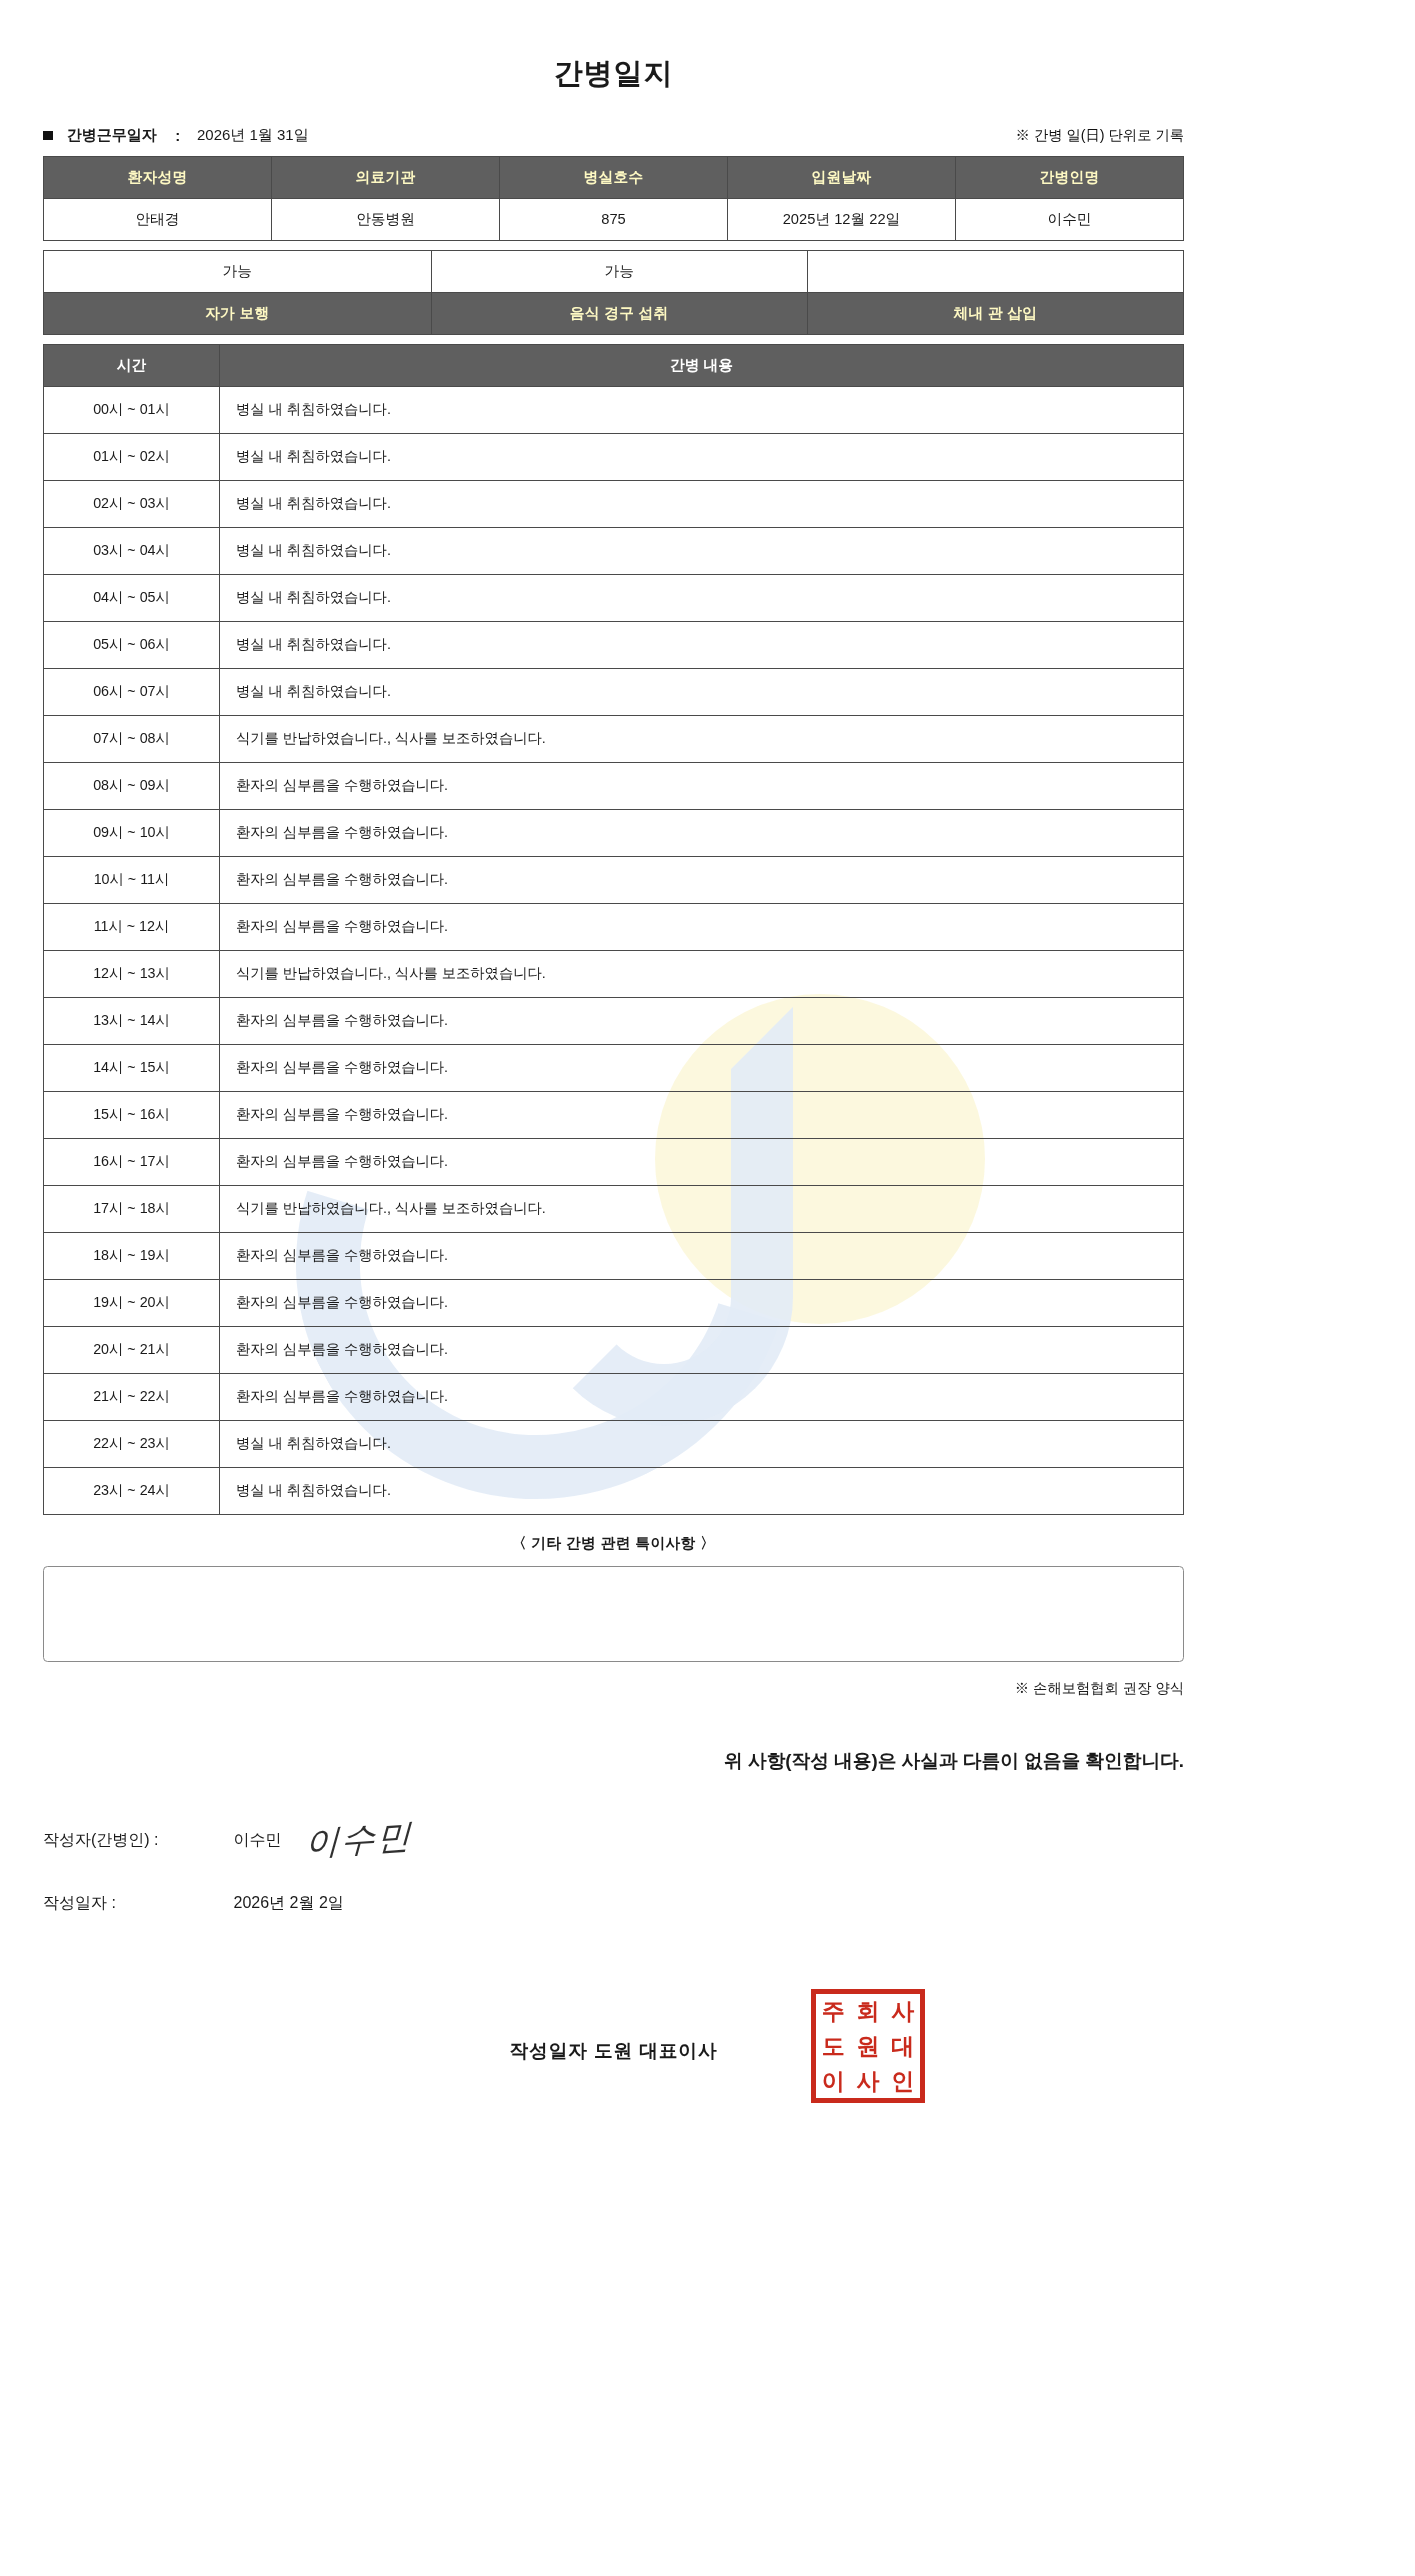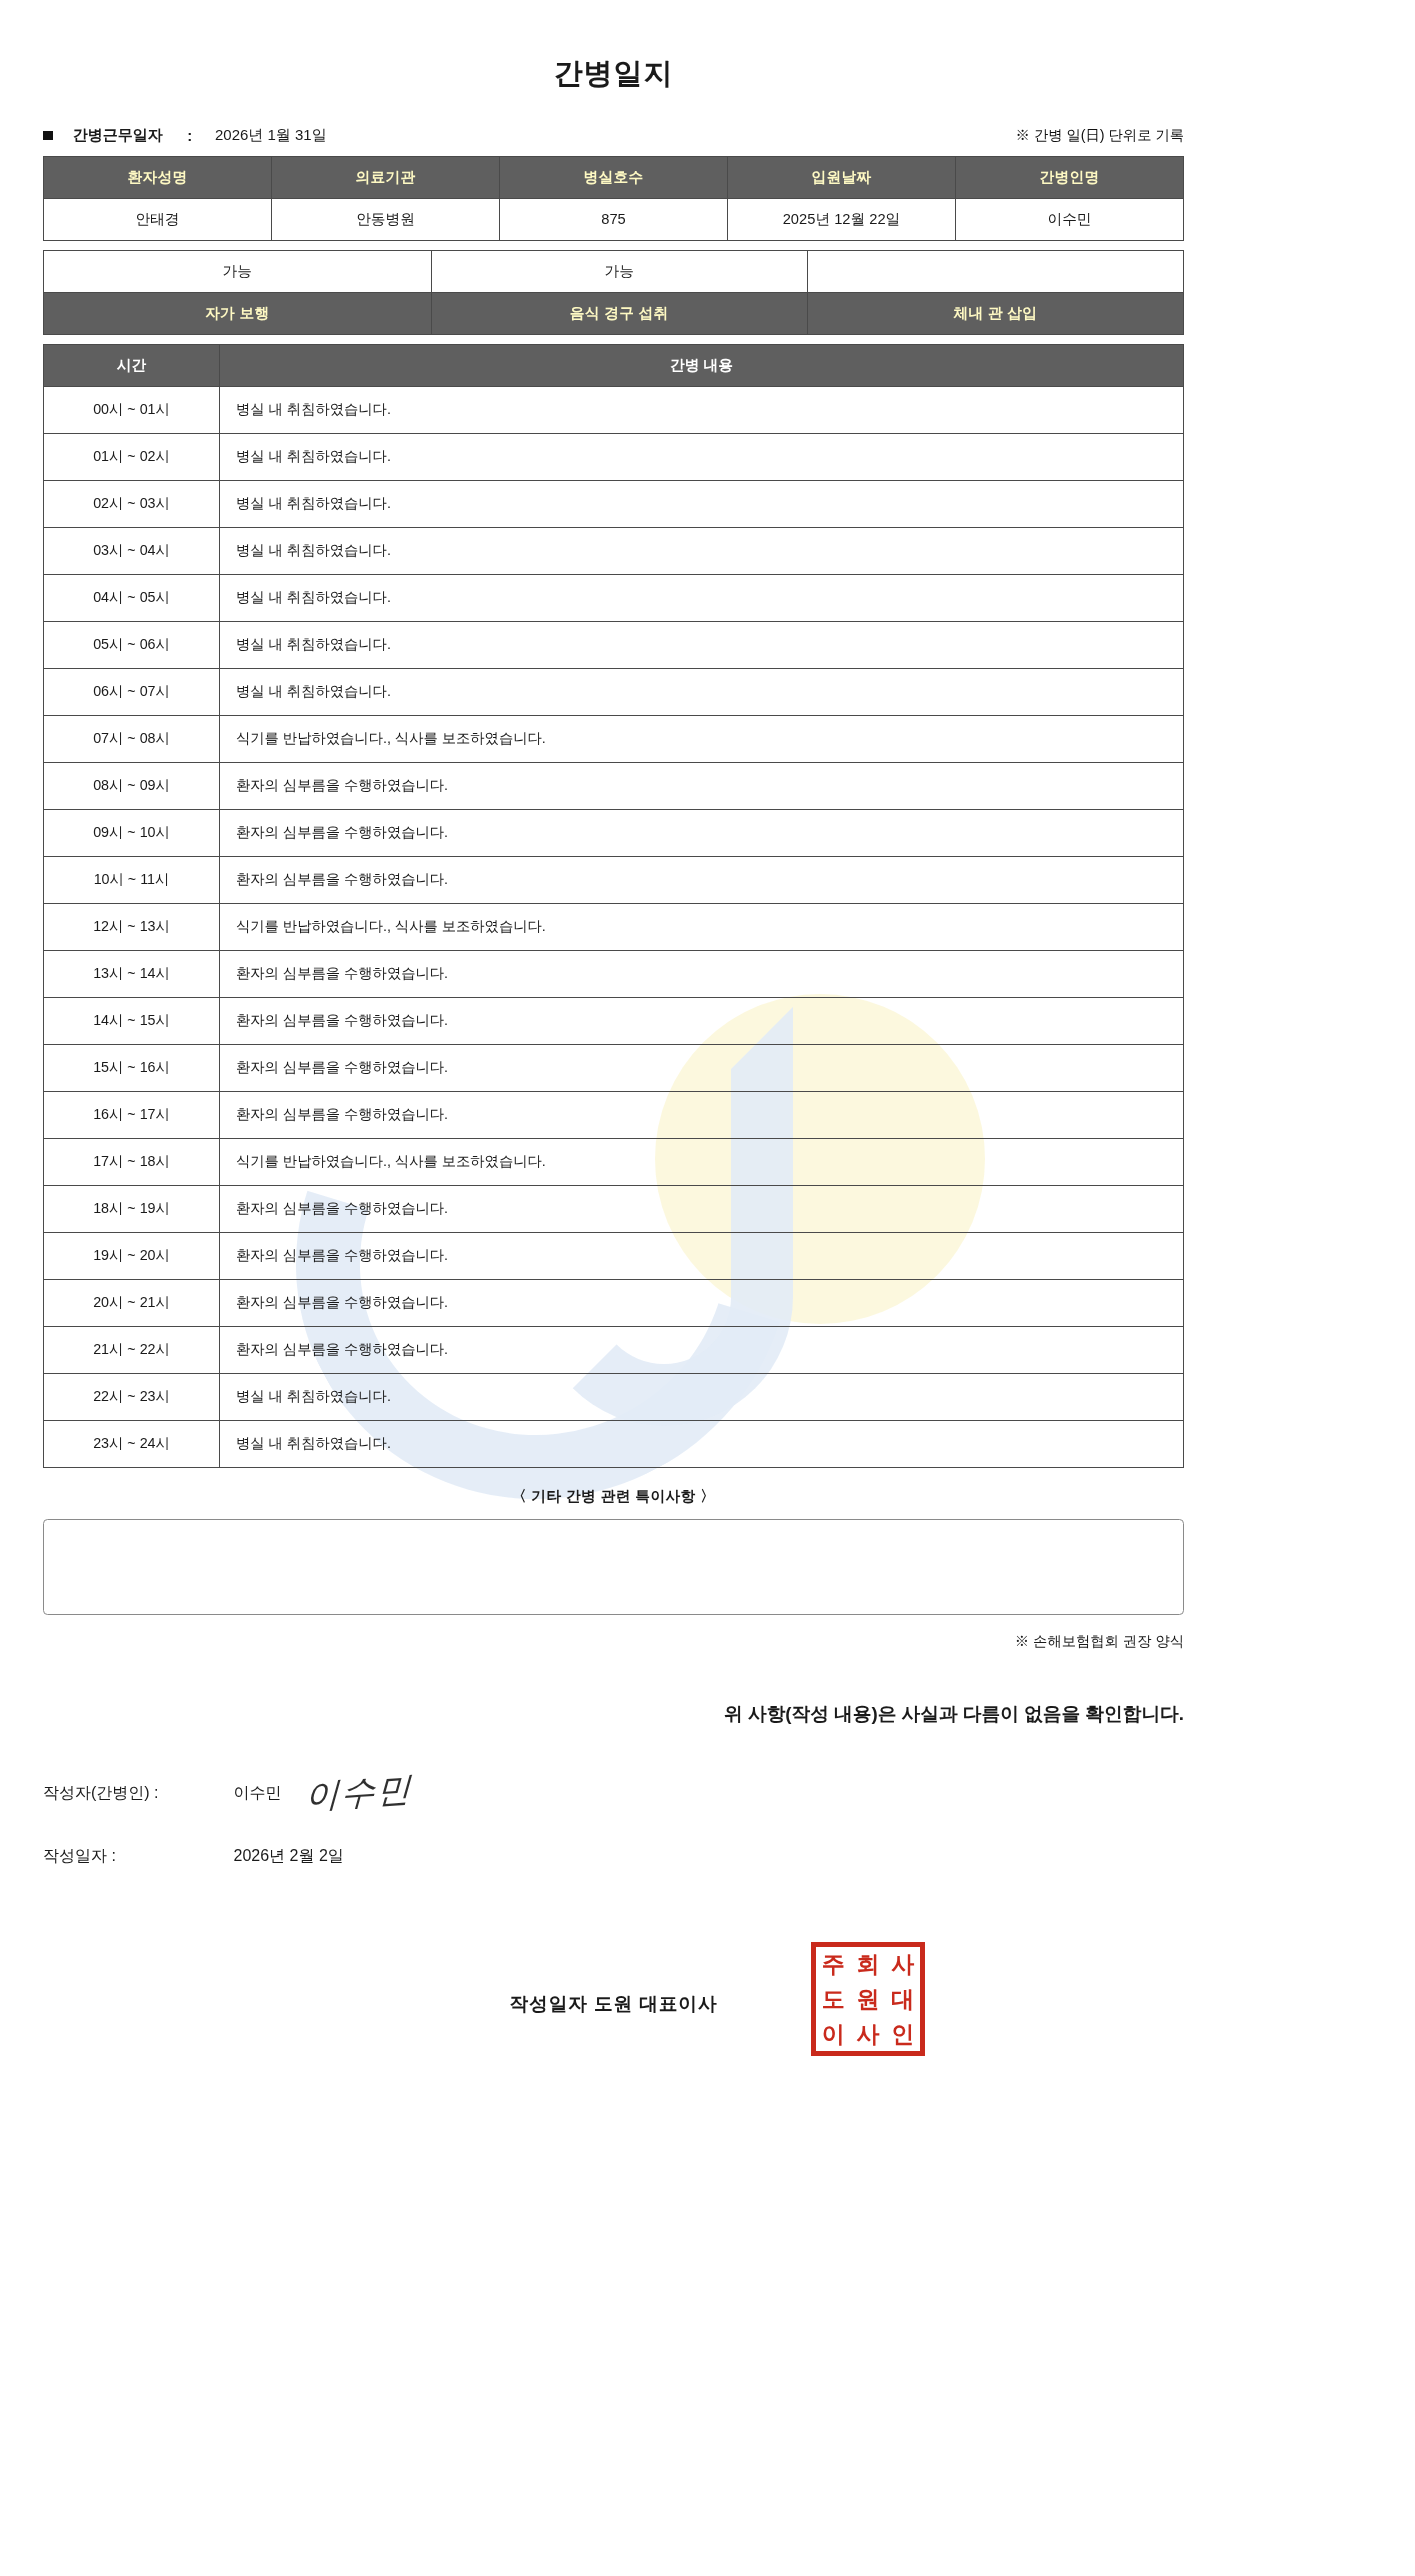--- a/index.html
+++ b/index.html
@@ -78,21 +78,21 @@
     margin: 18px 0 32px 0;
   }
 
   .meta-row {
     display: flex;
     align-items: flex-end;
     justify-content: space-between;
     margin-bottom: 10.7px;
     font-size: 15px;
   }
-  .meta-left { display: flex; align-items: center; gap: 12px; }
+  .meta-left { display: flex; align-items: center; gap: 6px; }
   .bullet-sq {
     display: inline-block;
     width: 9.8px; height: 9.8px;
     background: #111;
     margin-right: 8px;
   }
   .meta-left .lbl { font-weight: bold; font-size: 15px; }
   .meta-left .colon { margin: 0 10.7px 0 12.5px; font-weight: bold; }
   .meta-left .val { font-size: 15px; }
   .meta-right { font-size: 14.3px; color: #111; }
@@ -363,20 +363,24 @@
           </tr>
       <tr>
             <td class="time">09시 ~ 10시</td>
             <td class="desc">환자의 심부름을 수행하였습니다.</td>
           </tr>
       <tr>
             <td class="time">10시 ~ 11시</td>
             <td class="desc">환자의 심부름을 수행하였습니다.</td>
           </tr>
       <tr>
+            <td class="time">11시 ~ 12시</td>
+            <td class="desc">환자의 심부름을 수행하였습니다.</td>
+          </tr>
+      <tr>
             <td class="time">12시 ~ 13시</td>
             <td class="desc">식기를 반납하였습니다., 식사를 보조하였습니다.</td>
           </tr>
       <tr>
             <td class="time">13시 ~ 14시</td>
             <td class="desc">환자의 심부름을 수행하였습니다.</td>
           </tr>
       <tr>
             <td class="time">14시 ~ 15시</td>
             <td class="desc">환자의 심부름을 수행하였습니다.</td>

